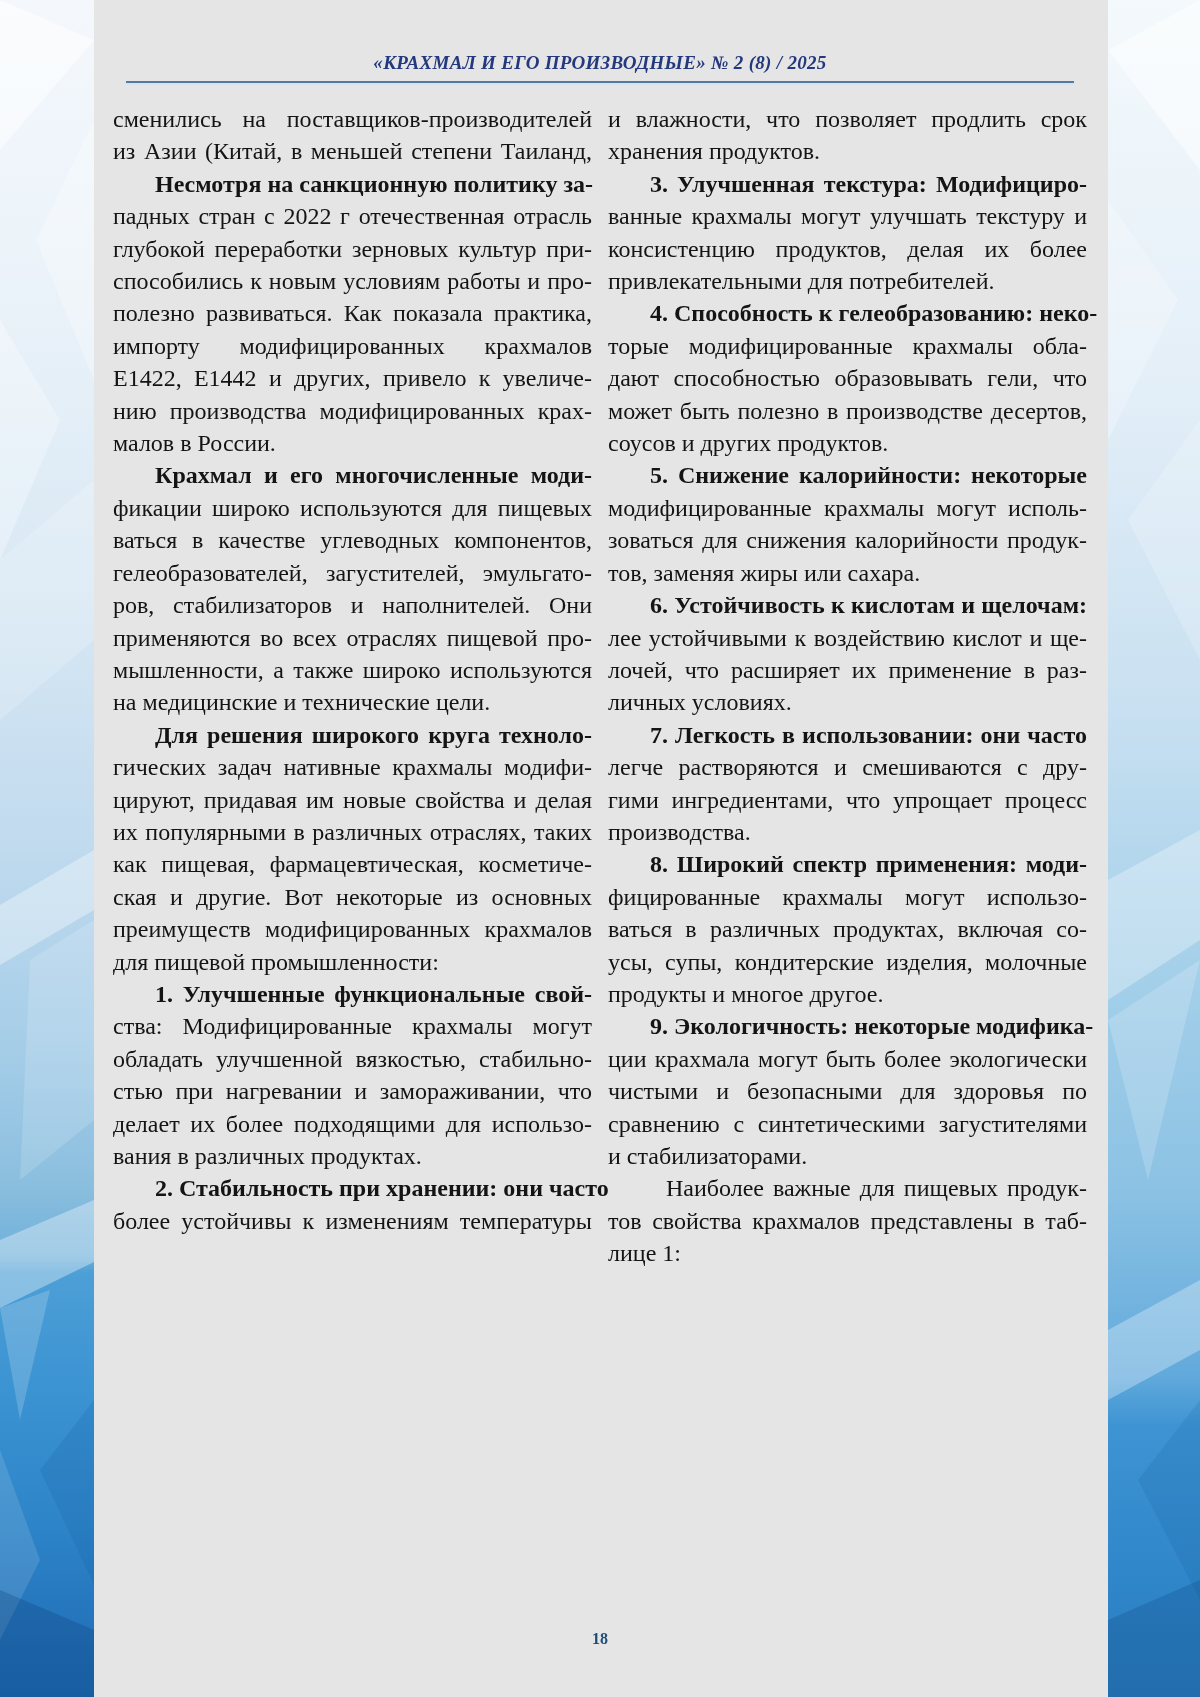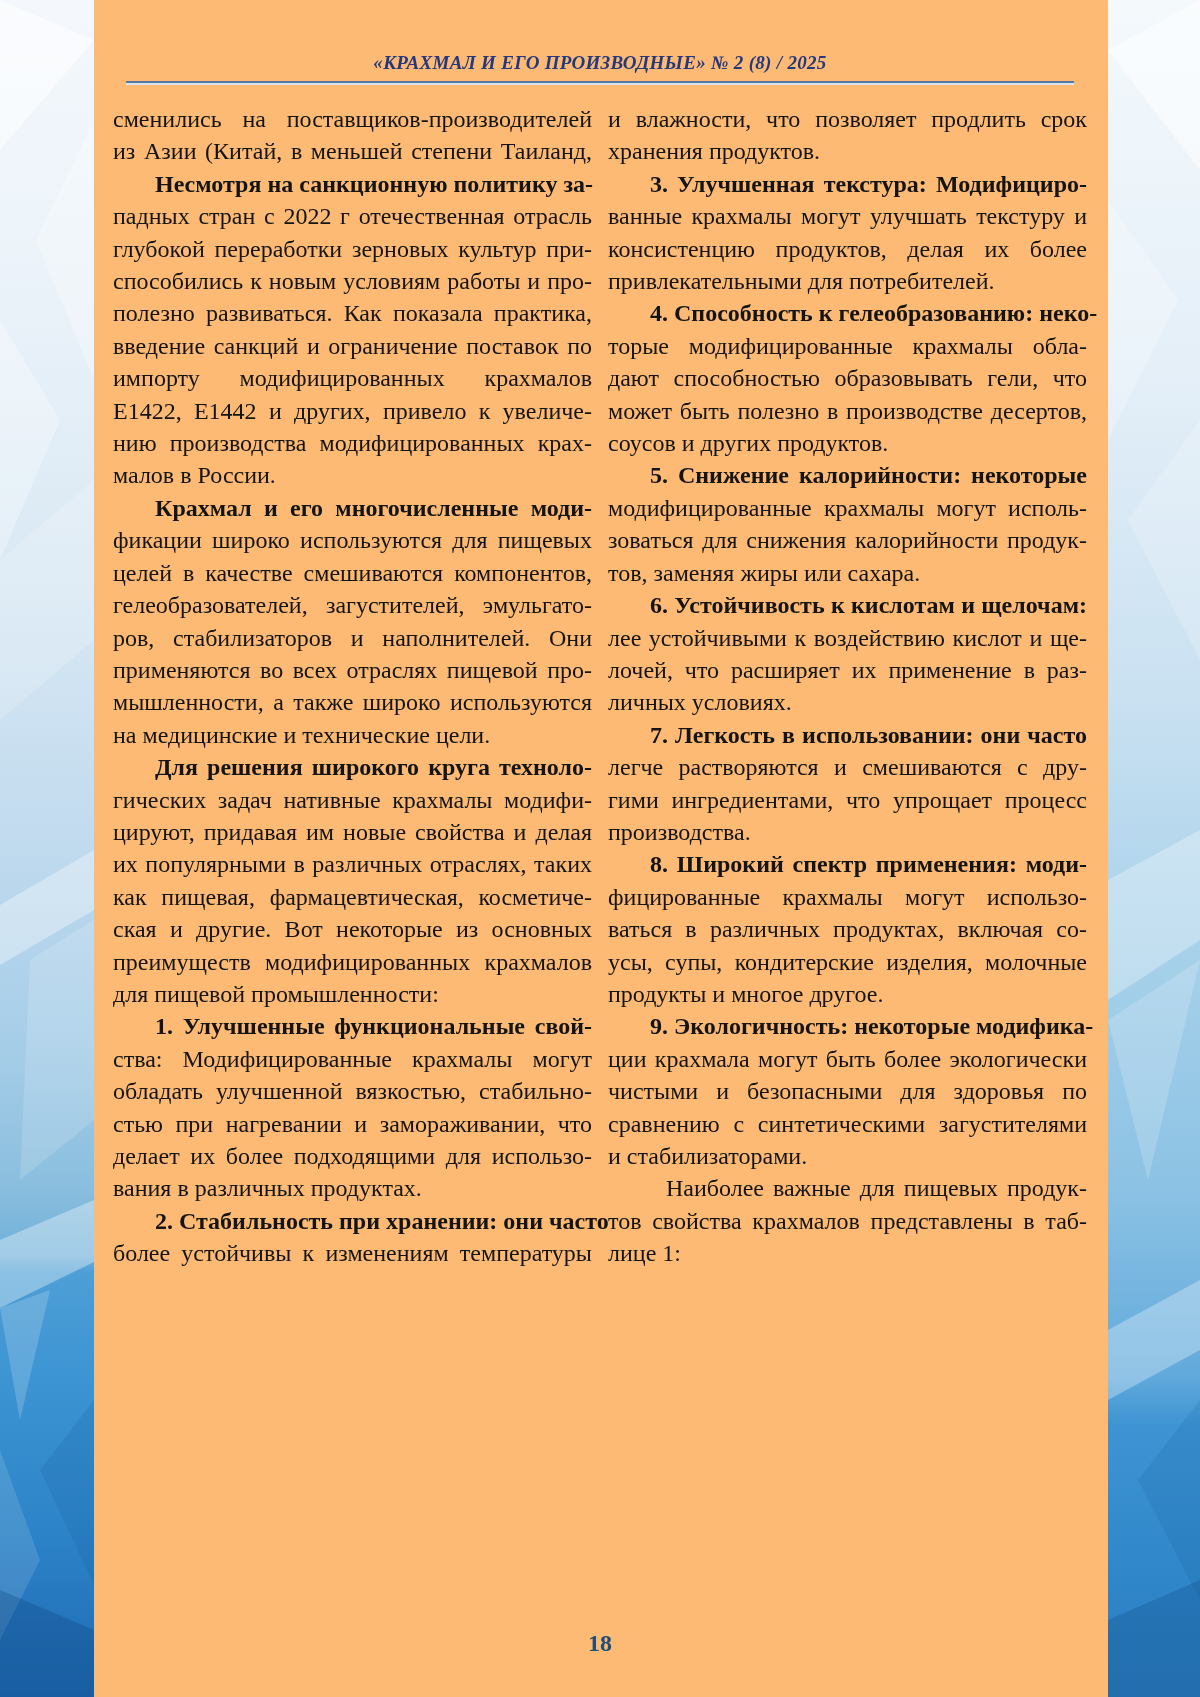--- a/index.html
+++ b/index.html
@@ -1,31 +1,31 @@
 <!DOCTYPE html>
 <html lang="ru"><head>
 <meta charset="utf-8">
 <style>
   html,body{margin:0;padding:0;background:#ffffff;}
-  .page{position:relative;width:1200px;height:1697px;background:#fdba74;overflow:hidden;
+  .page{position:relative;width:1200px;height:1697px;background:#e5e5e5;overflow:hidden;
         font-family:"Liberation Serif","DejaVu Serif",serif;color:#141414;}
   .band{position:absolute;top:0;height:1697px;display:block;}
   .band-left{left:0;width:94px;}
   .band-right{right:0;width:92px;}
   .header{position:absolute;left:126px;top:52px;width:948px;text-align:center;}
   .header-title{font-size:19px;font-weight:bold;font-style:italic;color:#24387E;letter-spacing:.3px;white-space:nowrap;}
   .header-rule{margin-top:7px;height:2px;background:#54789F;border-bottom:2px solid #D7E2EC;}
   .content{position:absolute;left:113px;top:103px;width:974px;display:flex;gap:16px;}
   .col{flex:1 1 0;min-width:0;}
   .line{font-size:24px;line-height:32.4px;white-space:nowrap;text-align:justify;text-align-last:justify;}
   .line.last{text-align-last:left;}
   .line.indent{text-indent:42px;font-weight:bold;}
   .line.indent-big{text-indent:58px;}
   .page-num{position:absolute;left:113px;top:1630px;width:974px;text-align:center;
-            font-size:24px;font-weight:bold;color:#1F4E79;}
+            font-size:16px;font-weight:bold;color:#1F4E79;}
 </style>
 </head>
 <body>
 
 <div class="page">
 
   <svg class="band band-left" width="94" height="1697" viewBox="0 0 94 1697" xmlns="http://www.w3.org/2000/svg" aria-hidden="true">
     <defs>
       <linearGradient id="gl" x1="0" y1="0" x2="0" y2="1">
         <stop offset="0" stop-color="#F4F8FC"></stop>
@@ -91,30 +91,29 @@
         <div>
           <div class="line">сменились на поставщиков-производителей</div>
           <div class="line">из Азии (Китай, в меньшей степени Таиланд,</div>
         </div>
         <div>
           <div class="line indent">Несмотря на санкционную политику за-</div>
           <div class="line">падных стран с 2022 г отечественная отрасль</div>
           <div class="line">глубокой переработки зерновых культур при-</div>
           <div class="line">способились к новым условиям работы и про-</div>
           <div class="line">полезно развиваться. Как показала практика,</div>
-          <div class="line">введение санкций и ограничение поставок по</div>
           <div class="line">импорту модифицированных крахмалов</div>
           <div class="line">Е1422, Е1442 и других, привело к увеличе-</div>
           <div class="line">нию производства модифицированных крах-</div>
           <div class="line last">малов в России.</div>
         </div>
         <div>
           <div class="line indent">Крахмал и его многочисленные моди-</div>
           <div class="line">фикации широко используются для пищевых</div>
-          <div class="line">целей в качестве смешиваются компонентов,</div>
+          <div class="line">ваться в качестве углеводных компонентов,</div>
           <div class="line">гелеобразователей, загустителей, эмульгато-</div>
           <div class="line">ров, стабилизаторов и наполнителей. Они</div>
           <div class="line">применяются во всех отраслях пищевой про-</div>
           <div class="line">мышленности, а также широко используются</div>
           <div class="line last">на медицинские и технические цели.</div>
         </div>
         <div>
           <div class="line indent">Для решения широкого круга техноло-</div>
           <div class="line">гических задач нативные крахмалы модифи-</div>
           <div class="line">цируют, придавая им новые свойства и делая</div>

